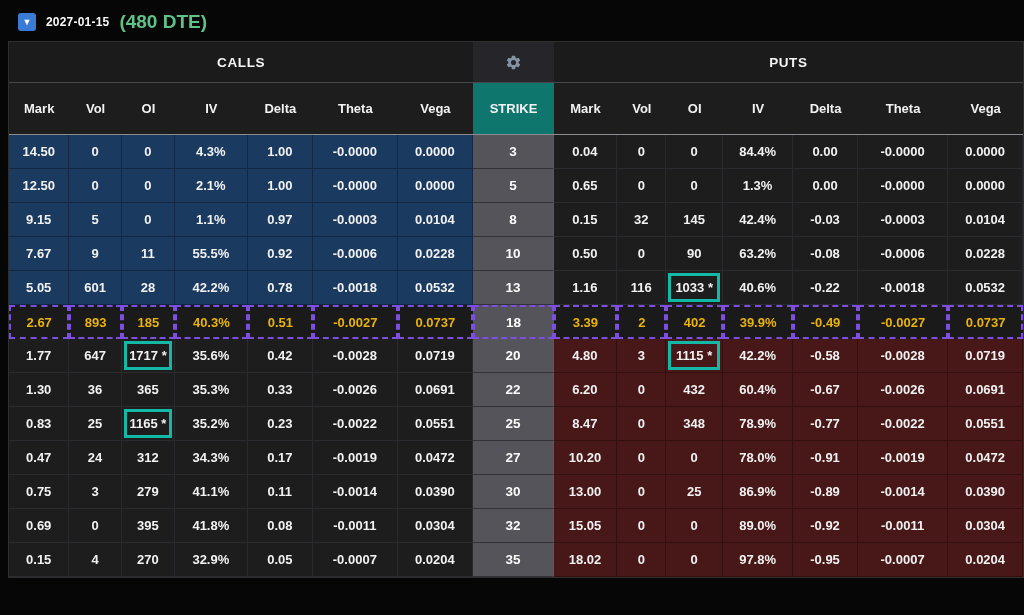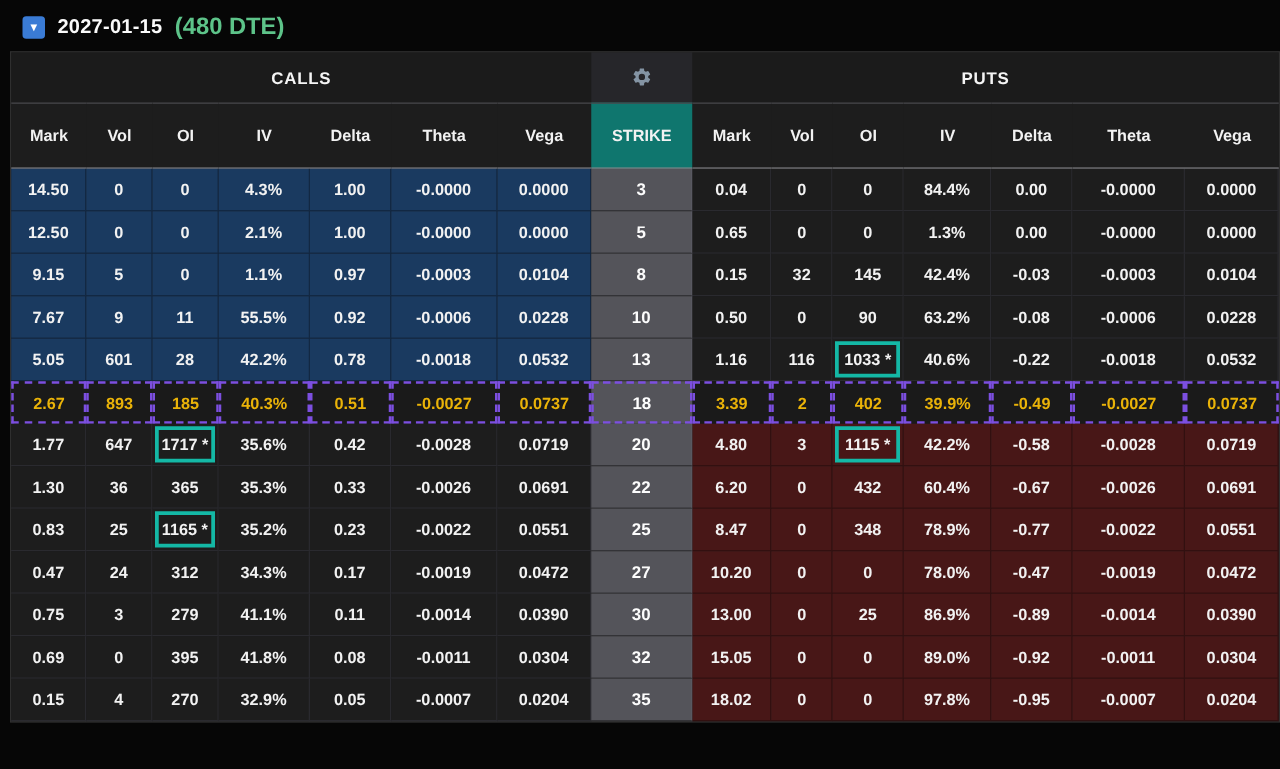--- a/index.html
+++ b/index.html
@@ -13,21 +13,21 @@
     height:40px;
     display:flex; align-items:center; gap:10px;
     padding:4px 0 0 18px;
   }
   .expander {
     width:18px; height:18px; background:#3a7bd5; border-radius:3px;
     display:flex; align-items:center; justify-content:center; cursor:pointer;
     flex:0 0 auto;
   }
   .tri { color:#ffffff; font-size:9px; line-height:1; transform:translateY(-0.5px); }
-  .date { color:#fafafa; font-weight:bold; font-size:16px; letter-spacing:.2px; }
+  .date { color:#fafafa; font-weight:bold; font-size:12px; letter-spacing:.2px; }
   .dte  { color:#5dc389; font-weight:bold; font-size:19px; }
 
   .panel {
     margin:1px 0 7px 8px;
     background:#1d1d1d;
     border:1px solid #2f2f2f;
   }
   table.chain {
     width:100%;
     border-collapse:separate; border-spacing:0;
@@ -306,21 +306,21 @@
             <td class="cell call-otm">312</td>
             <td class="cell call-otm">34.3%</td>
             <td class="cell call-otm">0.17</td>
             <td class="cell call-otm">-0.0019</td>
             <td class="cell call-otm">0.0472</td>
             <td class="strike-cell">27</td>
             <td class="cell put-itm">10.20</td>
             <td class="cell put-itm">0</td>
             <td class="cell put-itm">0</td>
             <td class="cell put-itm">78.0%</td>
-            <td class="cell put-itm">-0.47</td>
+            <td class="cell put-itm">-0.91</td>
             <td class="cell put-itm">-0.0019</td>
             <td class="cell put-itm">0.0472</td>
           </tr>
           <tr>
             <td class="cell call-otm">0.75</td>
             <td class="cell call-otm">3</td>
             <td class="cell call-otm">279</td>
             <td class="cell call-otm">41.1%</td>
             <td class="cell call-otm">0.11</td>
             <td class="cell call-otm">-0.0014</td>

